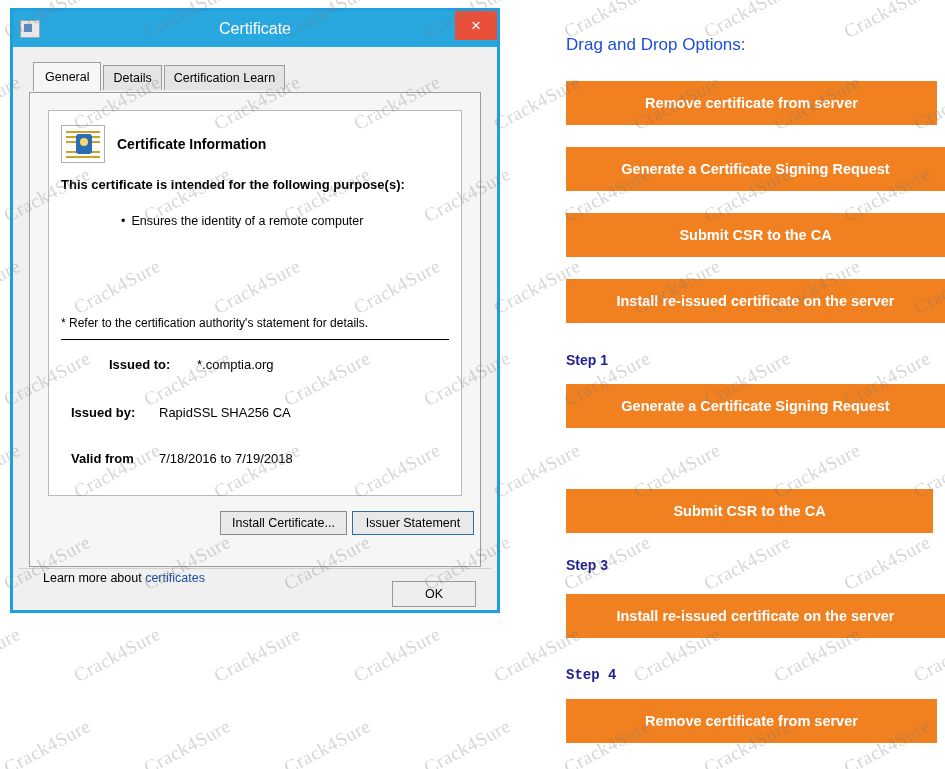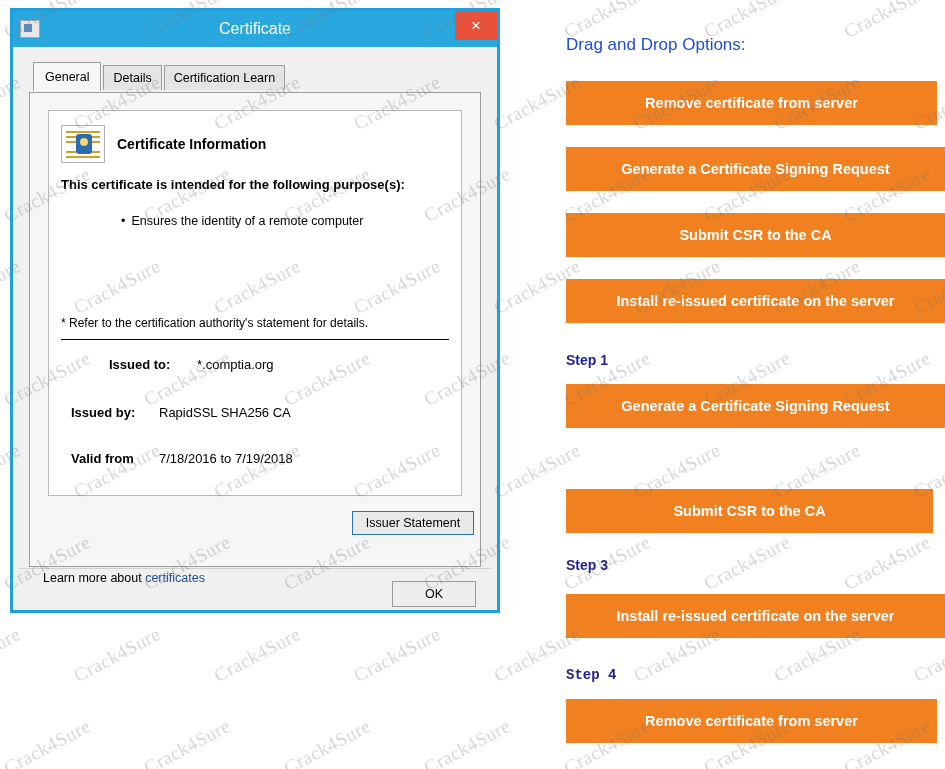--- a/index.html
+++ b/index.html
@@ -395,20 +395,21 @@
         <div class="field-row" id="row-issued-by">
           <span class="field-label">Issued by:</span><span class="field-value">RapidSSL SHA256 CA</span>
         </div>
 
         <div class="field-row" id="row-valid-from">
           <span class="field-label">Valid from</span><span class="field-value">7/18/2016 to 7/19/2018</span>
         </div>
 
       </div>
 
+      <div class="dlg-button" id="install-cert-btn">Install Certificate...</div>
       <div class="dlg-button" id="issuer-stmt-btn">Issuer Statement</div>
 
       <div id="learn-more">
         <span>Learn more about</span>
         <span id="learn-more-link">certificates</span>
       </div>
 
     </div>
 
     <div id="footer-sep"></div>

